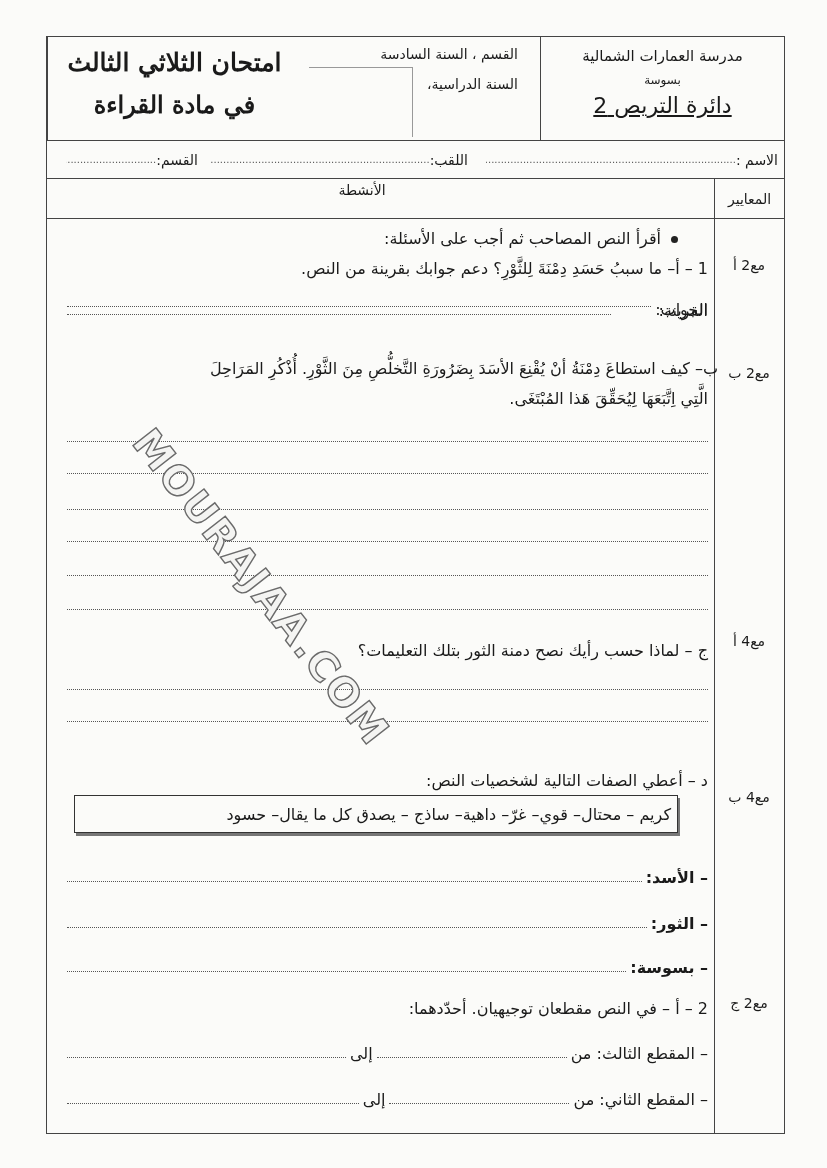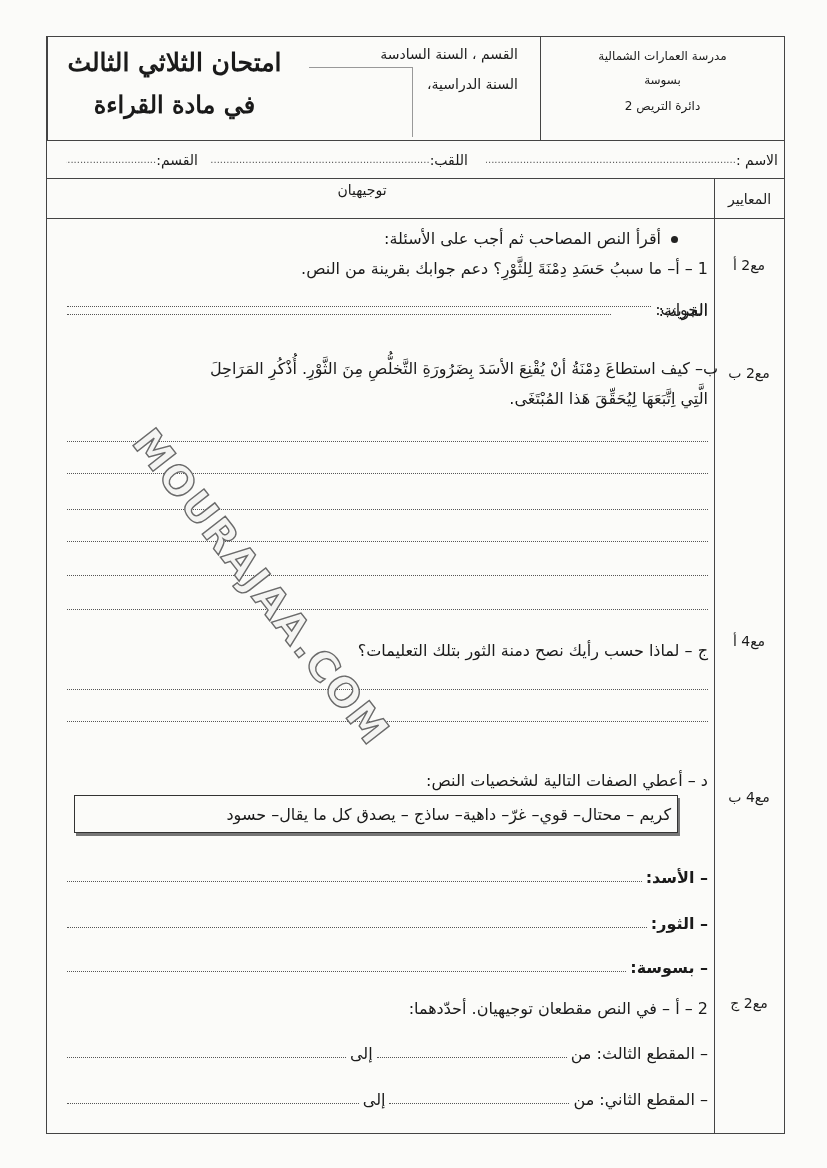--- a/index.html
+++ b/index.html
@@ -20,23 +20,23 @@
     
     .header {
       position: absolute; top: 0; left: 0; right: 0; height: 104px;
       display: flex; flex-direction: row;
       border-bottom: 1.3px solid #444;
     }
     .hcell { height: 100%; position: relative; }
     .h-school { width: 244px; border-left: 1.3px solid #444; text-align: center; padding-top: 6px; }
     .h-title { width: 254px; border-left: 1.3px solid #444; text-align: center; padding-top: 6px; }
     .h-class { flex: 1; padding-top: 4px; }
-    .school-name { font-size: 12px; line-height: 26px; }
+    .school-name { font-size: 15px; line-height: 26px; }
     .school-city { font-size: 12px; line-height: 22px; }
-    .school-district { font-size: 12px; line-height: 30px; }
+    .school-district { font-size: 22px; line-height: 30px; text-decoration: underline; }
     .exam-title { font-family: "DejaVu Serif", serif; font-weight: bold; font-size: 25px; line-height: 40px; letter-spacing: 0.5px; }
     .exam-subject { font-family: "DejaVu Serif", serif; font-weight: bold; font-size: 24px; line-height: 44px; }
     .class-line { font-size: 14px; line-height: 26px; padding-right: 22px; }
     .year-line { font-size: 14px; line-height: 26px; padding-right: 22px; margin-top: 4px; }
     .year-box {
       position: absolute; left: 8px; top: 30px;
       width: 104px; height: 70px;
       border-top: 1px solid #999; border-right: 1px solid #999;
     }
     
@@ -132,21 +132,21 @@
       <span class="dots" style="width:220px;">............................................................................................................................</span>
     </div>
     <div class="field" style="flex:1;">
       <span>القسم:</span>
       <span class="dots" style="width:90px;">............................................................................................................................</span>
     </div>
   </div>
 
   <div class="col-head">
     <div class="col-crit">المعايير</div>
-    <div class="col-act">توجيهيان</div>
+    <div class="col-act">الأنشطة</div>
   </div>
 
   <div class="body">
     <div class="crit-col">
       <div class="crit" style="top:38px;margin-left:14px;">مع2 أ</div>
       <div class="crit" style="top:146px;">مع2 ب</div>
       <div class="crit" style="top:414px;">مع4 أ</div>
       <div class="crit" style="top:570px;">مع4 ب</div>
       <div class="crit" style="top:776px;">مع2 ج</div>
     </div>

